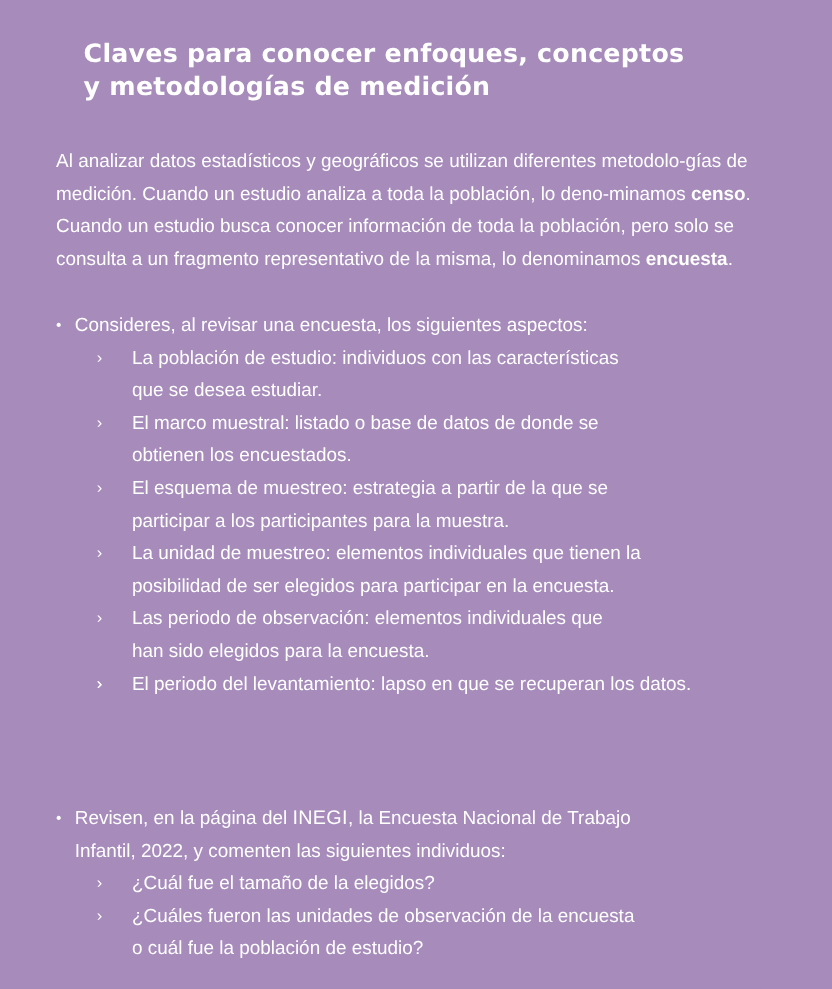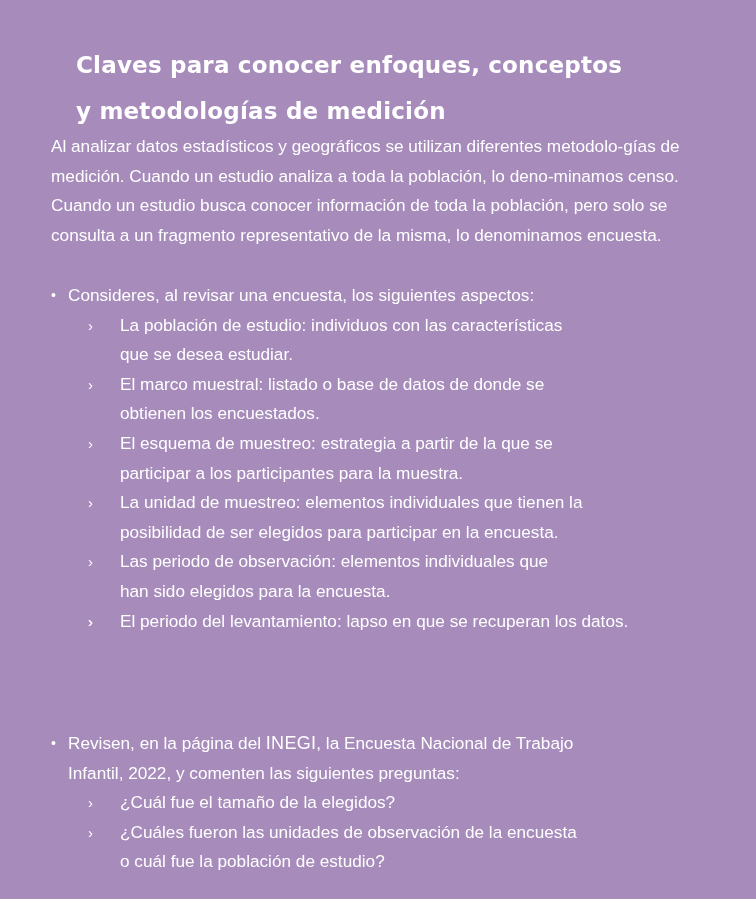--- a/index.html
+++ b/index.html
@@ -20,31 +20,31 @@
       left: 76px;
       top: 34px;
       width: 600px;
       font-family: "DejaVu Sans", sans-serif;
       font-weight: bold;
       font-size: 23px;
       line-height: 30px;
       letter-spacing: 0.2px;
       margin: 0;
     }
-    .title span { display: block; margin-top: 16px; }
+    .title span { display: block; }
     .intro {
       position: absolute;
       left: 51px;
       top: 132px;
       width: 680px;
       font-size: 17.2px;
       line-height: 29.6px;
       margin: 0;
     }
-    .intro b { font-weight: normal; }
+    .intro b { font-weight: bold; }
     .bullet {
       position: absolute;
       left: 51px;
       width: 680px;
       font-size: 17.2px;
       line-height: 29.6px;
     }
     .bullet .dot {
       position: absolute;
       left: 0;
@@ -134,21 +134,21 @@
       <span class="txt">
           <span>El periodo del levantamiento: lapso en que se recuperan los datos.</span>
         </span>
     </li>
   </ul>
 </div>
 
 <div class="bullet" style="top:729px;">
   <span class="dot">•</span>
   <span class="lead"><span>Revisen, en la página del </span><span class="inegi">INEGI</span><span>, la Encuesta Nacional de Trabajo</span></span>
-  <span class="lead">Infantil, 2022, y comenten las siguientes preguntas:</span>
+  <span class="lead">Infantil, 2022, y comenten las siguientes individuos:</span>
   <ul class="sub">
     <li>
       <span class="chev">›</span>
       <span class="txt">
           <span>¿Cuál fue el tamaño de la elegidos?</span>
         </span>
     </li>
     <li>
       <span class="chev">›</span>
       <span class="txt">

